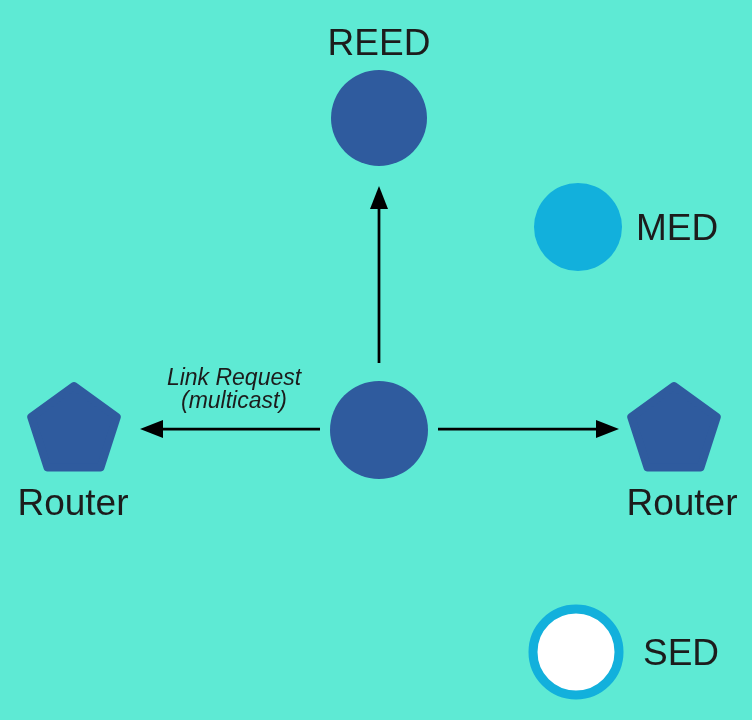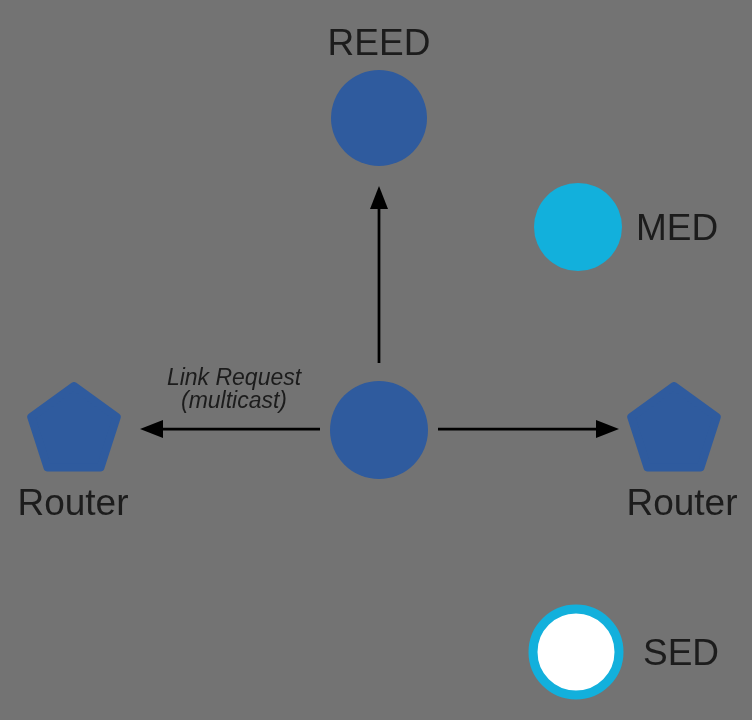--- a/index.html
+++ b/index.html
@@ -4,21 +4,21 @@
 <style>
   html, body {
     margin: 0;
     padding: 0;
     background: #ffffff;
   }
   .canvas {
     position: relative;
     width: 752px;
     height: 720px;
-    background: #737373;
+    background: #5eead4;
     overflow: hidden;
   }
   svg {
     display: block;
   }
   .node-label {
     font-family: "Liberation Sans", sans-serif;
     font-size: 37px;
     font-weight: 400;
   }

